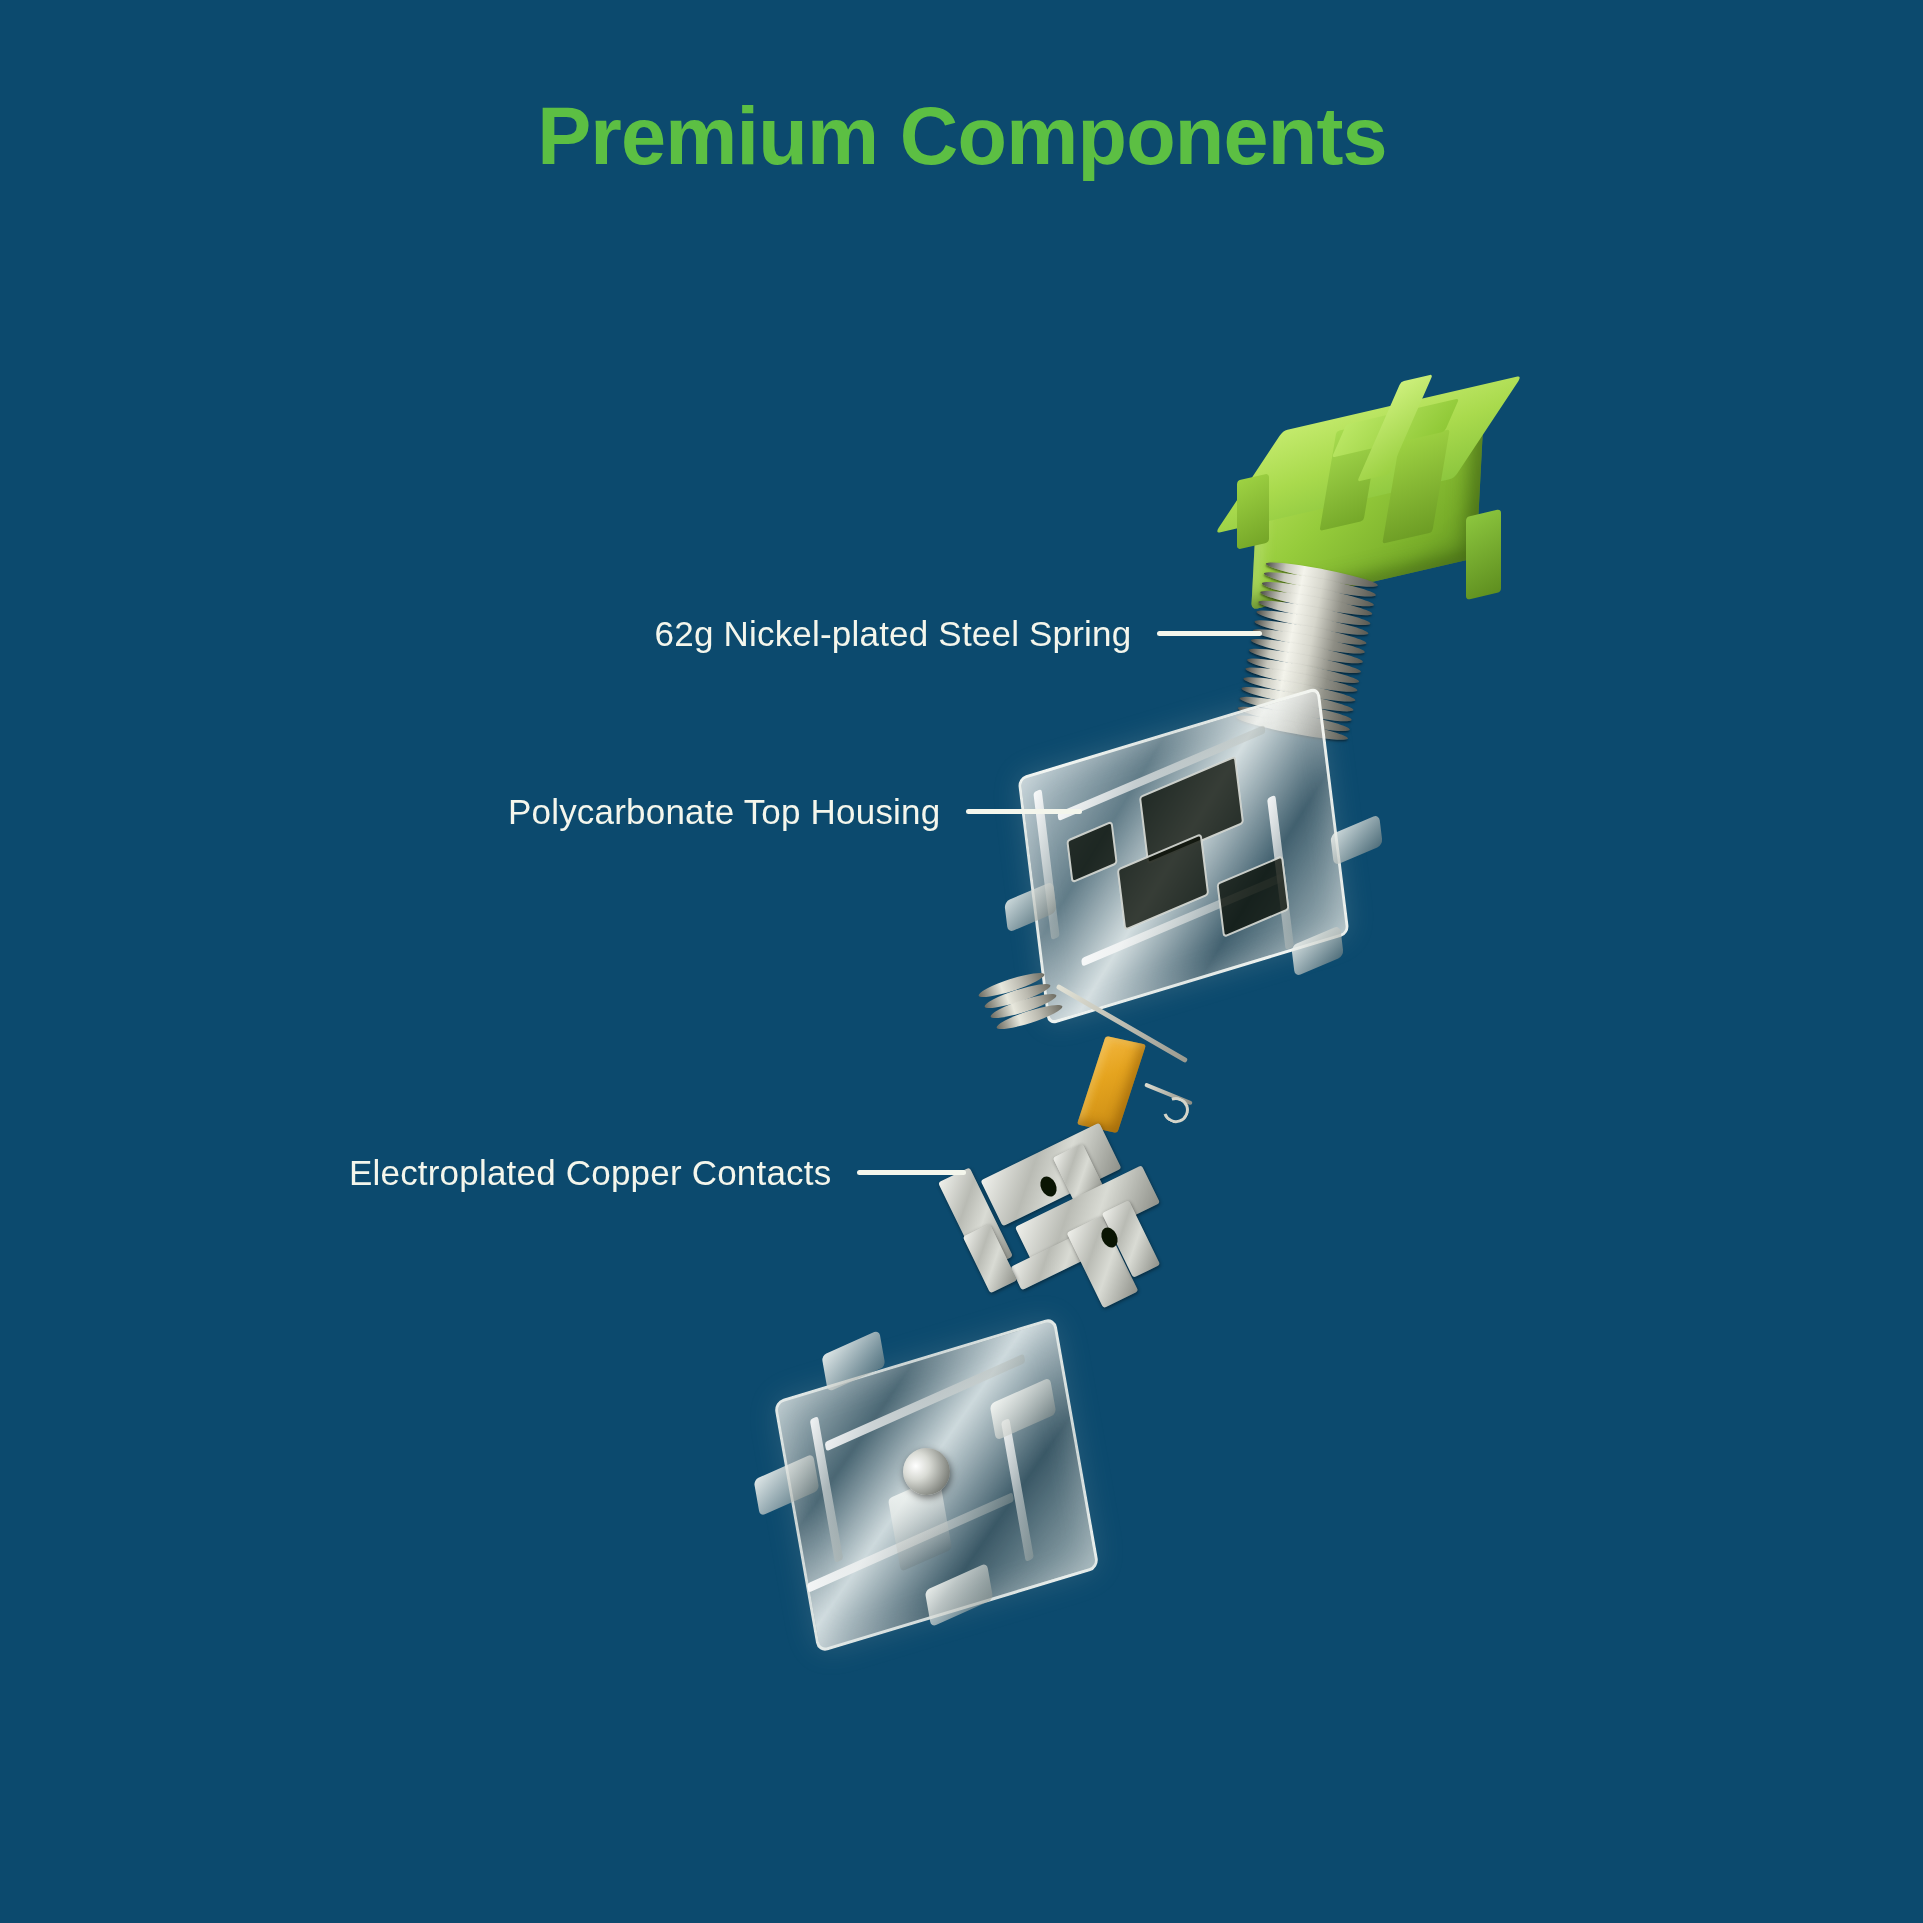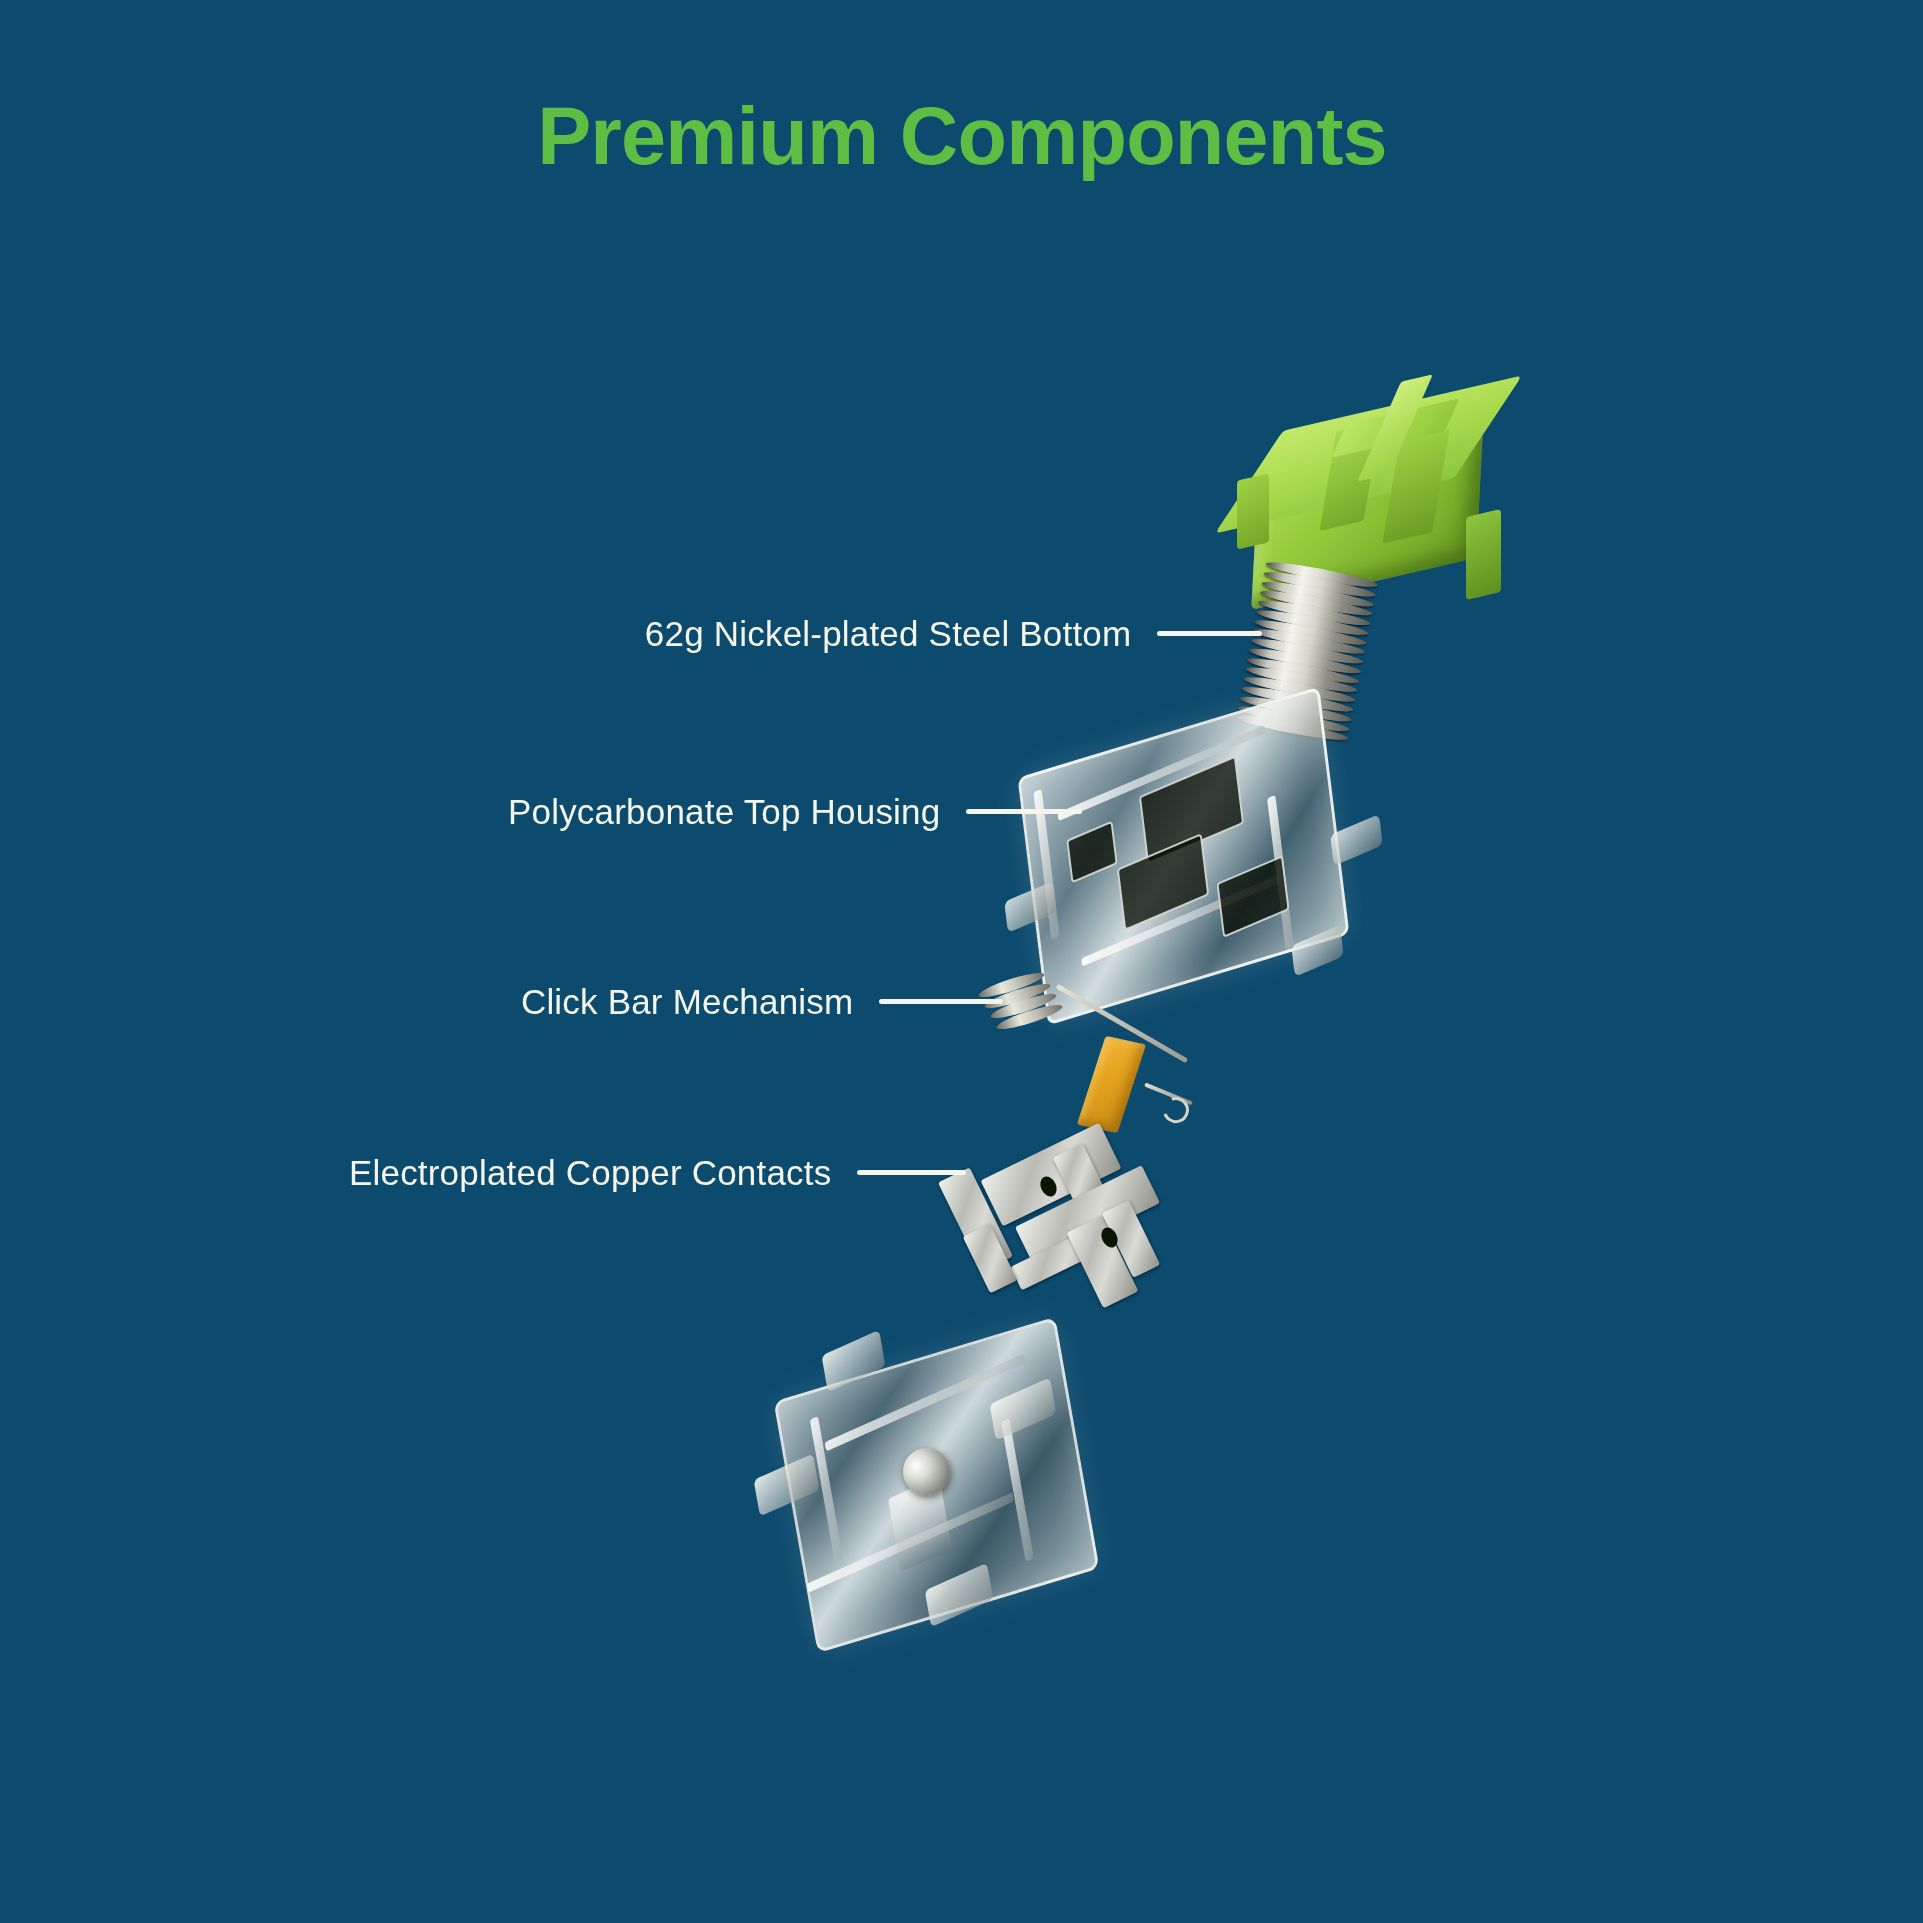--- a/index.html
+++ b/index.html
@@ -374,33 +374,29 @@
       <div class="bh-pillar bp1"></div>
       <div class="bh-pillar bp2"></div>
       <div class="bh-pillar bp3"></div>
       <div class="bh-pillar bp4"></div>
     </div>
 
   </div>
 
 
   <div class="callout" id="c1" style="top: 607px; left: 0px; width: 1262px;">
-    <span class="txt" style="color: rgb(244, 246, 236);">62g Nickel-plated Steel Bottom</span>
+    <span class="txt" style="color: rgb(244, 246, 236);">62g Nickel-plated Steel Spring</span>
     <span class="leader" style="width: 105px; background: rgb(244, 246, 236);"></span>
   </div>
 
   <div class="callout" id="c2" style="top: 757px; left: 0px; width: 1082px; margin-top: 28px;">
     <span class="txt" style="color: rgb(244, 246, 236);">Polycarbonate Top Housing</span>
     <span class="leader" style="width: 116px; background: rgb(244, 246, 236);"></span>
   </div>
 
-  <div class="callout" id="c3" style="top: 975px; left: 0px; width: 1003px;">
-    <span class="txt" style="color: rgb(244, 246, 236);">Click Bar Mechanism</span>
-    <span class="leader" style="width: 124px; background: rgb(244, 246, 236);"></span>
-  </div>
 
   <div class="callout" id="c4" style="top: 1146px; left: 0px; width: 966px;">
     <span class="txt" style="color: rgb(244, 246, 236);">Electroplated Copper Contacts</span>
     <span class="leader" style="width: 109px; background: rgb(244, 246, 236);"></span>
   </div>
 
 
 </div>
 
 

